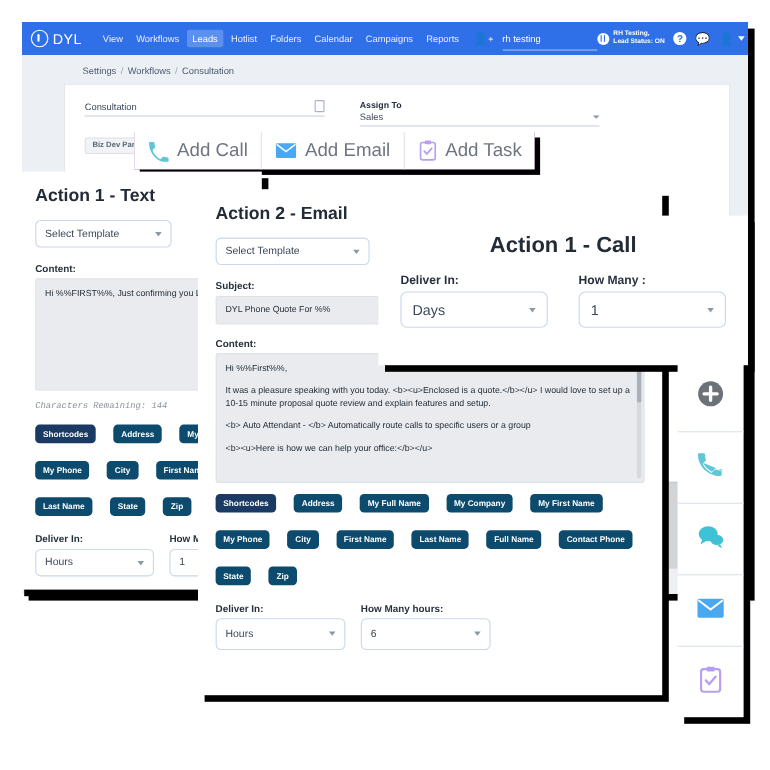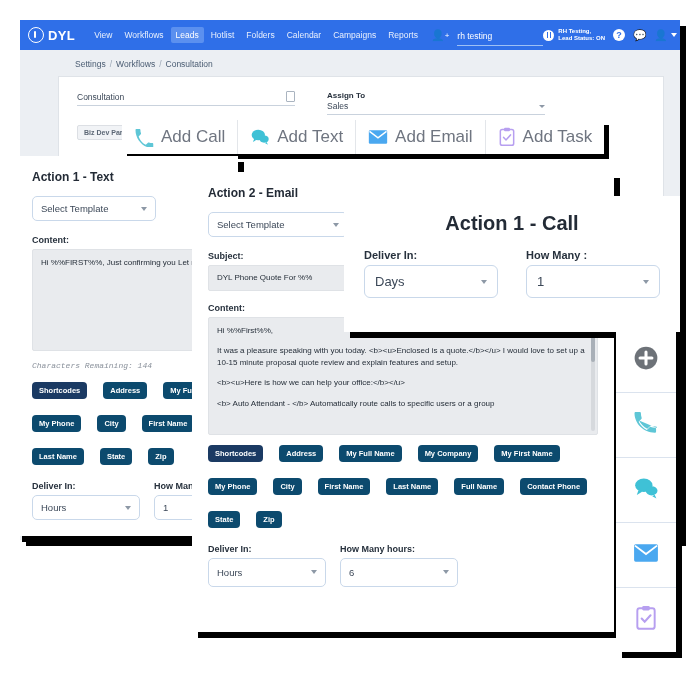--- a/index.html
+++ b/index.html
@@ -26,21 +26,21 @@
   }
   .brand{display:flex;align-items:center;gap:4px;margin-right:14px;}
   .brand-mark{
     width:14px;height:14px;border-radius:50%;
     border:1.6px solid #fff;position:relative;flex:none;
   }
   .brand-mark:after{
     content:"";position:absolute;left:5px;top:2.5px;
     width:2px;height:7px;background:#fff;border-radius:1px;
   }
-  .brand-text{color:#fff;font-weight:bold;font-size:13px;letter-spacing:.4px;}
+  .brand-text{color:#fff;font-weight:normal;font-size:13px;letter-spacing:.4px;}
   .nav-links{display:flex;align-items:center;gap:2px;text-align:right;}
   .nav-link{
     color:#e9f0fd;font-size:8.5px;padding:3px 5px;border-radius:2px;
     white-space:nowrap;
   }
   .nav-link.active{background:#5b90ef;color:#fff;}
   .nav-person{
     margin-left:8px;color:#fff;font-size:11px;display:flex;align-items:center;
   }
   .nav-search{
@@ -113,21 +113,21 @@
   .addbtn{
     background:#fff;border-right:1px solid #e3e6ea;
     padding:7px 12px;display:flex;align-items:center;gap:7px;
     font-size:17px;color:#6f7580;white-space:nowrap;
   }
   .addbtn:last-child{border-right:none;}
   .ab-ico{display:flex;align-items:center;}
 
   
   .panel{position:absolute;background:#fff;box-shadow:6px 6px 0 0 #000;box-sizing:border-box;}
-  .panel-title{font-size:12px;font-weight:bold;color:#232b36;}
+  .panel-title{font-size:16px;font-weight:bold;color:#232b36;}
   .lbl{font-size:9px;font-weight:bold;color:#27313d;display:block;margin-bottom:4px;}
   .select{
     border:1px solid #c9d8ea;border-radius:5px;background:#fff;
     display:flex;align-items:center;justify-content:space-between;
     padding:6px 8px;font-size:9.5px;color:#3c4858;box-sizing:border-box;
   }
   .select .caret{
     width:0;height:0;border-left:3.5px solid transparent;border-right:3.5px solid transparent;
     border-top:4.5px solid #8d98a6;
   }
@@ -146,21 +146,21 @@
   .sc-row{display:flex;flex-wrap:wrap;gap:16px;text-align:center;}
   .sc{
     background:#0c4a6e;color:#fff;border-radius:4px;font-size:7.5px;font-weight:bold;
     padding:4px 7px;white-space:nowrap;
   }
   .sc.primary{background:#1b3a63;}
   .two-col{display:flex;gap:14px;}
 
   
   #panel-text{left:16px;top:156px;width:222px;height:380px;padding:14px 16px;}
-  #panel-email{left:192px;top:172px;width:422px;height:460px;padding:14px 16px;}
+  #panel-email{left:180px;top:172px;width:422px;height:460px;padding:14px 16px;}
   #panel-call{left:344px;top:196px;width:336px;height:136px;padding:16px 20px;}
   #panel-call .panel-title{font-size:20px;text-align:center;}
   #panel-call .lbl{font-size:11px;}
   #panel-call .select{font-size:13px;padding:8px 10px;border-radius:6px;}
 
   
   .rail{
     position:absolute;left:616px;top:328px;width:60px;
     background:#fff;box-shadow:6px 6px 0 0 #000;
     display:flex;flex-direction:column;
@@ -241,31 +241,20 @@
   <div class="addbtn">
     <span class="ab-ico">
       <svg width="20" height="20" viewBox="0 0 24 24">
           <path fill="#5ec6d6" d="M6.6 10.8c1.7 3.3 4.3 5.9 7.6 7.6l2.5-2.5c.3-.3.8-.4 1.2-.3 1.3.4 2.6.7 4 .7.7 0 1.2.5 1.2 1.2V21c0 .7-.5 1.2-1.2 1.2C11.5 22.2 1.8 12.5 1.8 .6c0-.7.5-1.2 1.2-1.2h3.5c.7 0 1.2.5 1.2 1.2 0 1.4.2 2.7.7 4 .1.4 0 .9-.3 1.2l-2.5 2.5z" transform="translate(0,3)"></path>
         </svg>
     </span>
     <span>Add Call</span>
   </div>
   <div class="addbtn">
     <span class="ab-ico">
-      <svg width="20" height="20" viewBox="0 0 24 24">
-          <ellipse cx="10" cy="9.5" rx="8" ry="6.3" fill="#3fc1d6"></ellipse>
-          <path d="M5 14l-1.5 4 5-3z" fill="#3fc1d6"></path>
-          <ellipse cx="17" cy="14.5" rx="5.4" ry="4.3" fill="#3fc1d6"></ellipse>
-          <path d="M20 18l1.5 3.2-3.6-2z" fill="#3fc1d6"></path>
-        </svg>
-    </span>
-    <span>Add Text</span>
-  </div>
-  <div class="addbtn">
-    <span class="ab-ico">
       <svg width="20" height="16" viewBox="0 0 24 18">
           <rect x="1" y="1" width="22" height="16" rx="1.5" fill="#4aa8f0"></rect>
           <path d="M1.8 2.2L12 10 22.2 2.2" stroke="#fff" stroke-width="1.7" fill="none"></path>
         </svg>
     </span>
     <span>Add Email</span>
   </div>
   <div class="addbtn">
     <span class="ab-ico">
       <svg width="18" height="20" viewBox="0 0 20 24">
@@ -333,22 +322,22 @@
 
   <div class="lbl" style="margin-top:14px;">Subject:</div>
   <div class="content-box" style="padding:6px 8px;">
     <span>DYL Phone Quote For %%</span>
   </div>
 
   <div class="lbl" style="margin-top:12px;">Content:</div>
   <div class="content-box" style="height:118px;">
     <p>Hi %%First%%,</p>
     <p>It was a pleasure speaking with you today. &lt;b&gt;&lt;u&gt;Enclosed is a quote.&lt;/b&gt;&lt;/u&gt; I would love to set up a 10-15 minute proposal quote review and explain features and setup.</p>
+    <p style="white-space:nowrap;">&lt;b&gt; Auto Attendant - &lt;/b&gt; Automatically route calls to specific users or a group</p>
     <p>&lt;b&gt;&lt;u&gt;Here is how we can help your office:&lt;/b&gt;&lt;/u&gt;</p>
-    <p style="white-space:nowrap;">&lt;b&gt; Auto Attendant - &lt;/b&gt; Automatically route calls to specific users or a group</p>
     <span class="scrollbar">
         <i></i>
       </span>
   </div>
 
   <div class="sc-row" style="margin-top:10px;">
     <span class="sc primary">Shortcodes</span>
     <span class="sc">Address</span>
     <span class="sc">My Full Name</span>
     <span class="sc">My Company</span>

